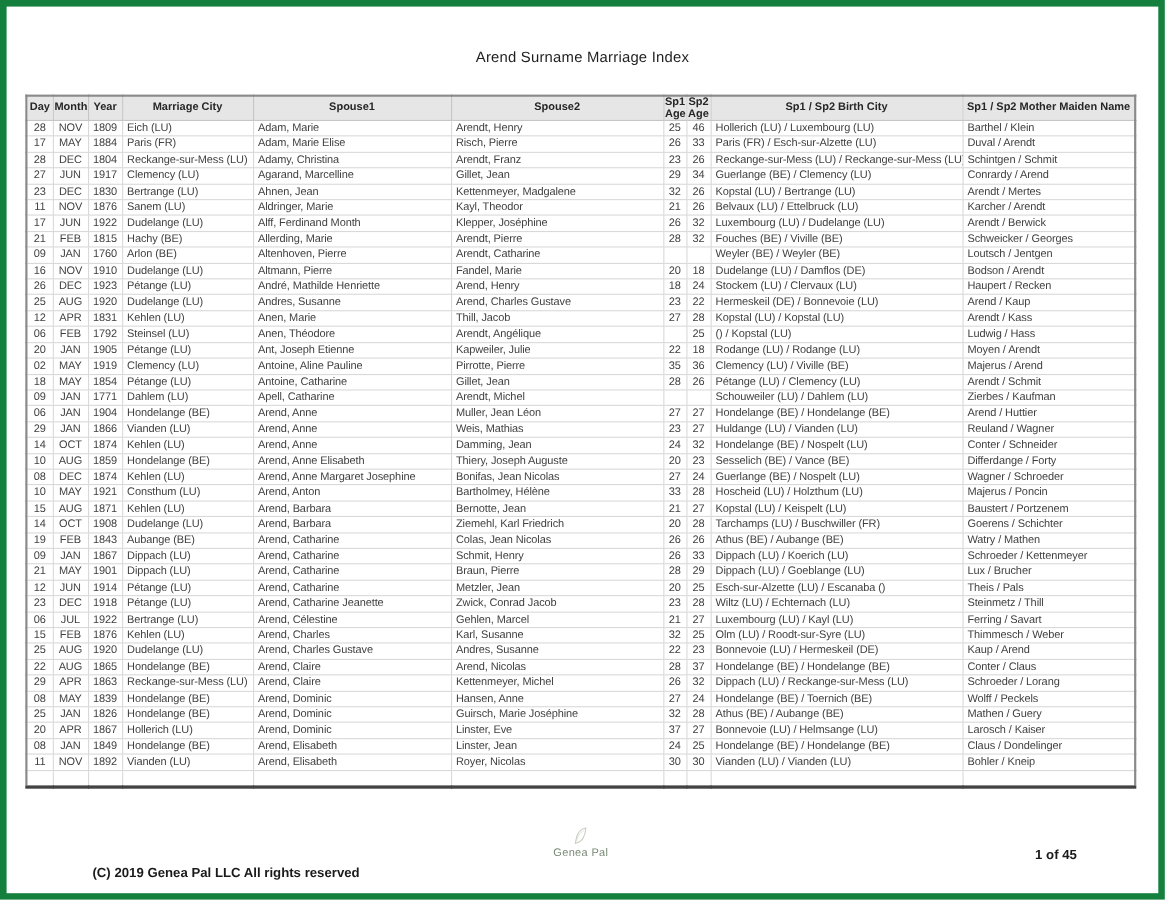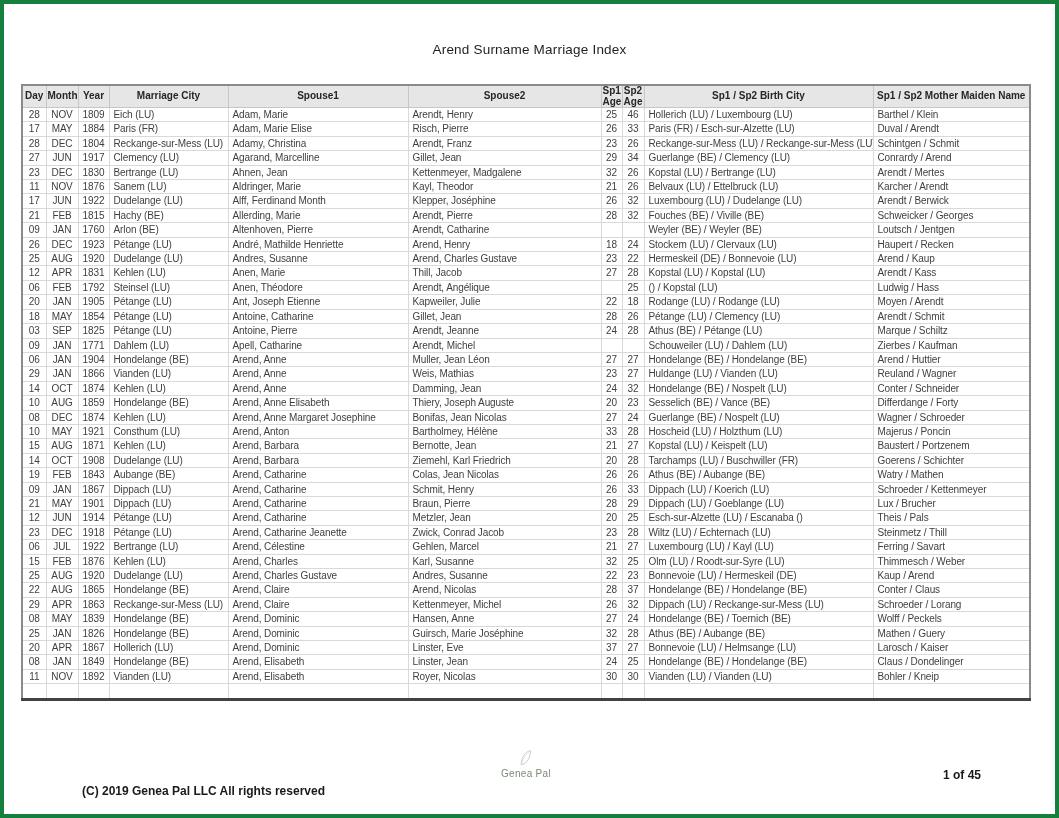--- a/index.html
+++ b/index.html
@@ -1,21 +1,21 @@
 <!DOCTYPE html>
 <html><head>
 <meta charset="utf-8">
 <style>
   html,body { margin:0; padding:0; background:#ffffff; }
   .page {
     position: relative;
     width: 1059px;
     height: 818px;
     background: #ffffff;
-    border: 4px solid #15803d;
+    border: 6px solid #15803d;
     box-sizing: border-box;
     font-family: "Liberation Sans", "DejaVu Sans", sans-serif;
     overflow: hidden;
   }
   .title {
     position: absolute;
     top: 38px;
     left: 0;
     width: 100%;
     text-align: center;
@@ -232,20 +232,32 @@
           <td class="al-c">1760</td>
           <td class="al-l">Arlon (BE)</td>
           <td class="al-l">Altenhoven, Pierre</td>
           <td class="al-l">Arendt, Catharine</td>
           <td class="al-c"></td>
           <td class="al-c"></td>
           <td class="al-l">Weyler (BE) / Weyler (BE)</td>
           <td class="al-l">Loutsch / Jentgen</td>
         </tr>
         <tr>
+          <td class="al-c">16</td>
+          <td class="al-c">NOV</td>
+          <td class="al-c">1910</td>
+          <td class="al-l">Dudelange (LU)</td>
+          <td class="al-l">Altmann, Pierre</td>
+          <td class="al-l">Fandel, Marie</td>
+          <td class="al-c">20</td>
+          <td class="al-c">18</td>
+          <td class="al-l">Dudelange (LU) / Damflos (DE)</td>
+          <td class="al-l">Bodson / Arendt</td>
+        </tr>
+        <tr>
           <td class="al-c">26</td>
           <td class="al-c">DEC</td>
           <td class="al-c">1923</td>
           <td class="al-l">Pétange (LU)</td>
           <td class="al-l">André, Mathilde Henriette</td>
           <td class="al-l">Arend, Henry</td>
           <td class="al-c">18</td>
           <td class="al-c">24</td>
           <td class="al-l">Stockem (LU) / Clervaux (LU)</td>
           <td class="al-l">Haupert / Recken</td>
@@ -292,42 +304,42 @@
           <td class="al-c">1905</td>
           <td class="al-l">Pétange (LU)</td>
           <td class="al-l">Ant, Joseph Etienne</td>
           <td class="al-l">Kapweiler, Julie</td>
           <td class="al-c">22</td>
           <td class="al-c">18</td>
           <td class="al-l">Rodange (LU) / Rodange (LU)</td>
           <td class="al-l">Moyen / Arendt</td>
         </tr>
         <tr>
+          <td class="al-c">02</td>
+          <td class="al-c">MAY</td>
+          <td class="al-c">1919</td>
+          <td class="al-l">Clemency (LU)</td>
+          <td class="al-l">Antoine, Aline Pauline</td>
+          <td class="al-l">Pirrotte, Pierre</td>
+          <td class="al-c">35</td>
+          <td class="al-c">36</td>
+          <td class="al-l">Clemency (LU) / Viville (BE)</td>
+          <td class="al-l">Majerus / Arend</td>
+        </tr>
+        <tr>
           <td class="al-c">18</td>
           <td class="al-c">MAY</td>
           <td class="al-c">1854</td>
           <td class="al-l">Pétange (LU)</td>
           <td class="al-l">Antoine, Catharine</td>
           <td class="al-l">Gillet, Jean</td>
           <td class="al-c">28</td>
           <td class="al-c">26</td>
           <td class="al-l">Pétange (LU) / Clemency (LU)</td>
           <td class="al-l">Arendt / Schmit</td>
-        </tr>
-        <tr>
-          <td class="al-c">03</td>
-          <td class="al-c">SEP</td>
-          <td class="al-c">1825</td>
-          <td class="al-l">Pétange (LU)</td>
-          <td class="al-l">Antoine, Pierre</td>
-          <td class="al-l">Arendt, Jeanne</td>
-          <td class="al-c">24</td>
-          <td class="al-c">28</td>
-          <td class="al-l">Athus (BE) / Pétange (LU)</td>
-          <td class="al-l">Marque / Schiltz</td>
         </tr>
         <tr>
           <td class="al-c">09</td>
           <td class="al-c">JAN</td>
           <td class="al-c">1771</td>
           <td class="al-l">Dahlem (LU)</td>
           <td class="al-l">Apell, Catharine</td>
           <td class="al-l">Arendt, Michel</td>
           <td class="al-c"></td>
           <td class="al-c"></td>

